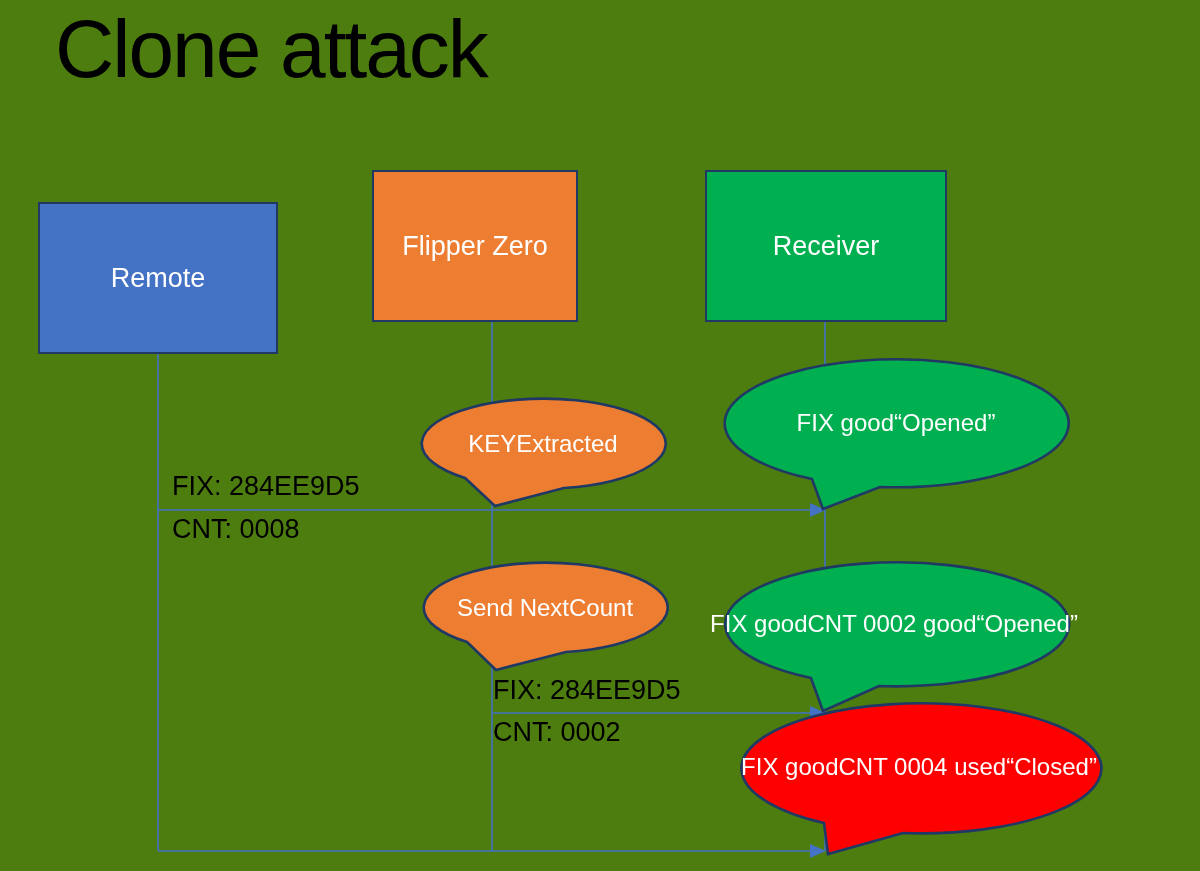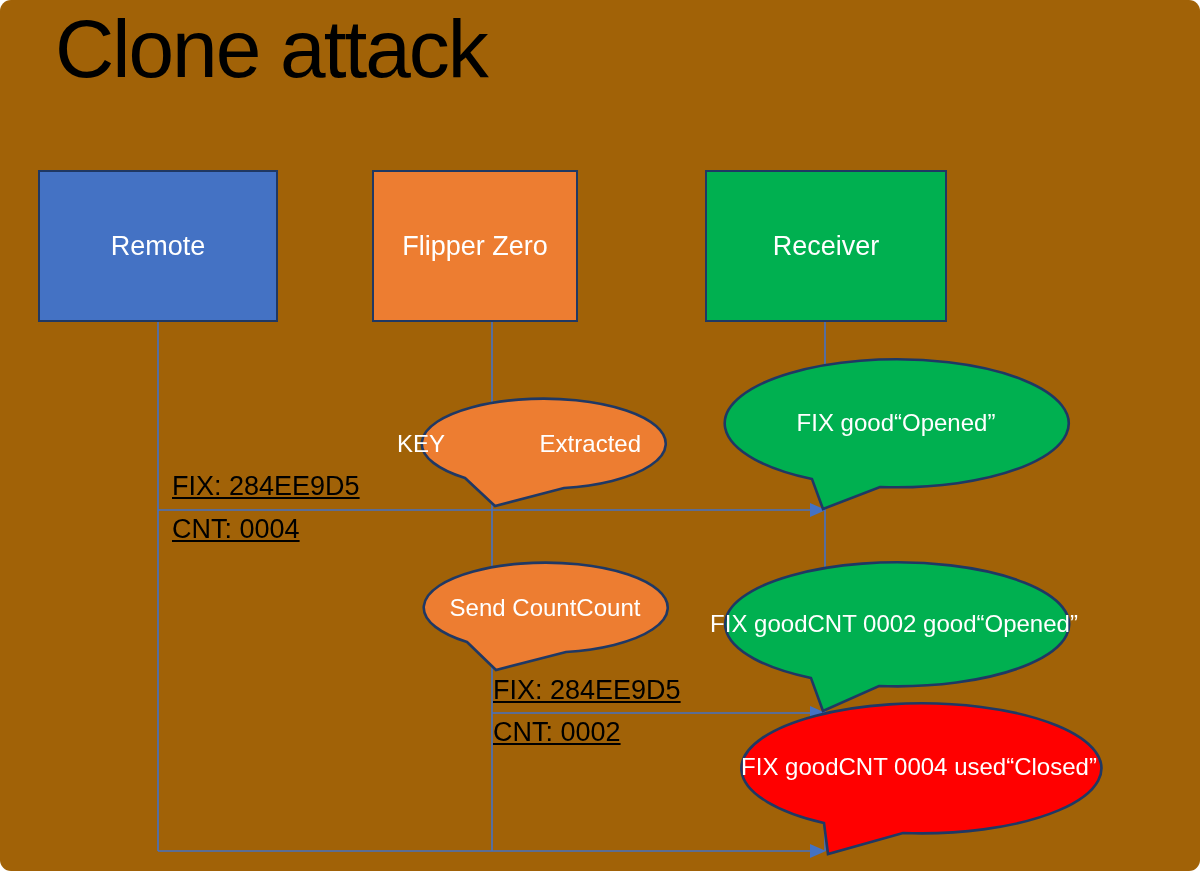--- a/index.html
+++ b/index.html
@@ -1,23 +1,22 @@
 <!DOCTYPE html>
 <html style="--blue: #4472C4; --orange: #ED7D31; --green: #00B050; --red: #FF0000; --navy: #1F3864; --connector: #4472C4; --title_text: #000000; --label_text: #000000; --bubble_text: #FFFFFF;"><head>
 <meta charset="utf-8">
 <style>
   html, body { margin: 0; padding: 0; background: #ffffff; }
   .canvas {
     position: relative;
     width: 1200px;
     height: 871px;
-    background: #a16207;
+    background: #4d7c0f;
     overflow: hidden;
     font-family: "Liberation Sans", sans-serif;
-    border-radius: 11px;
   }
   .slide-title {
     position: absolute;
     left: 55px;
     top: 2px;
     margin: 0;
     font-size: 82px;
     font-weight: 300;
     letter-spacing: -2px;
     color: var(--title_text);
@@ -47,42 +46,41 @@
     box-sizing: border-box;
     display: flex;
     align-items: center;
     justify-content: center;
   }
   .actor span {
     color: #ffffff;
     font-size: 27px;
     white-space: nowrap;
   }
-  .actor-remote   { left: 38px;  width: 240px; background: var(--blue); }
+  .actor-remote   { left: 38px;  width: 240px; background: var(--blue); margin-top: 32px; }
   .actor-flipper  { left: 372px; width: 206px; background: var(--orange); }
   .actor-receiver { left: 705px; width: 242px; background: var(--green); align-items: center; }
   .callout-text {
     position: absolute;
     display: flex;
     flex-direction: row;
     align-items: center;
     justify-content: center;
     color: #ffffff;
     font-size: 24px;
     line-height: 40px;
     text-align: center;
     pointer-events: none;
     white-space: nowrap;
   }
   .msg-label {
     position: absolute;
     color: var(--label_text);
     font-size: 27px;
     white-space: nowrap;
-    text-decoration: underline;
   }
 </style>
 </head>
 <body>
 
 <div class="canvas">
 
   <h1 class="slide-title">Clone attack</h1>
 
   <svg class="diagram-svg" viewBox="0 0 1200 871" xmlns="http://www.w3.org/2000/svg">
@@ -110,45 +108,45 @@
   <div class="actor actor-remote">
     <span>Remote</span>
   </div>
   <div class="actor actor-flipper">
     <span>Flipper Zero</span>
   </div>
   <div class="actor actor-receiver">
     <span>Receiver</span>
   </div>
 
-  <div class="callout-text" style="left:397px; top:404px; width:244px; height:80px;justify-content:space-between;">
+  <div class="callout-text" style="left:421px; top:404px; width:244px; height:80px;">
     <span>KEY</span>
     <span>Extracted</span>
   </div>
 
   <div class="callout-text" style="left:724px; top:363px; width:344px; height:120px;">
     <span>FIX good</span>
     <span>“Opened”</span>
   </div>
 
   <div class="callout-text" style="left:423px; top:568px; width:244px; height:80px;">
-    <span>Send Count</span>
+    <span>Send Next</span>
     <span>Count</span>
   </div>
 
   <div class="callout-text" style="left:722px; top:564px; width:344px; height:120px;">
     <span>FIX good</span>
     <span>CNT 0002 good</span>
     <span>“Opened”</span>
   </div>
 
   <div class="callout-text" style="left:739px; top:707px; width:360px; height:120px;">
     <span>FIX good</span>
     <span>CNT 0004 used</span>
     <span>“Closed”</span>
   </div>
 
   <div class="msg-label" style="left:172px; top:471px;">FIX: 284EE9D5</div>
-  <div class="msg-label" style="left:172px; top:514px;">CNT: 0004</div>
+  <div class="msg-label" style="left:172px; top:514px;">CNT: 0008</div>
   <div class="msg-label" style="left:493px; top:675px;">FIX: 284EE9D5</div>
   <div class="msg-label" style="left:493px; top:717px;">CNT: 0002</div>
 
 </div>
 
 </body></html>

